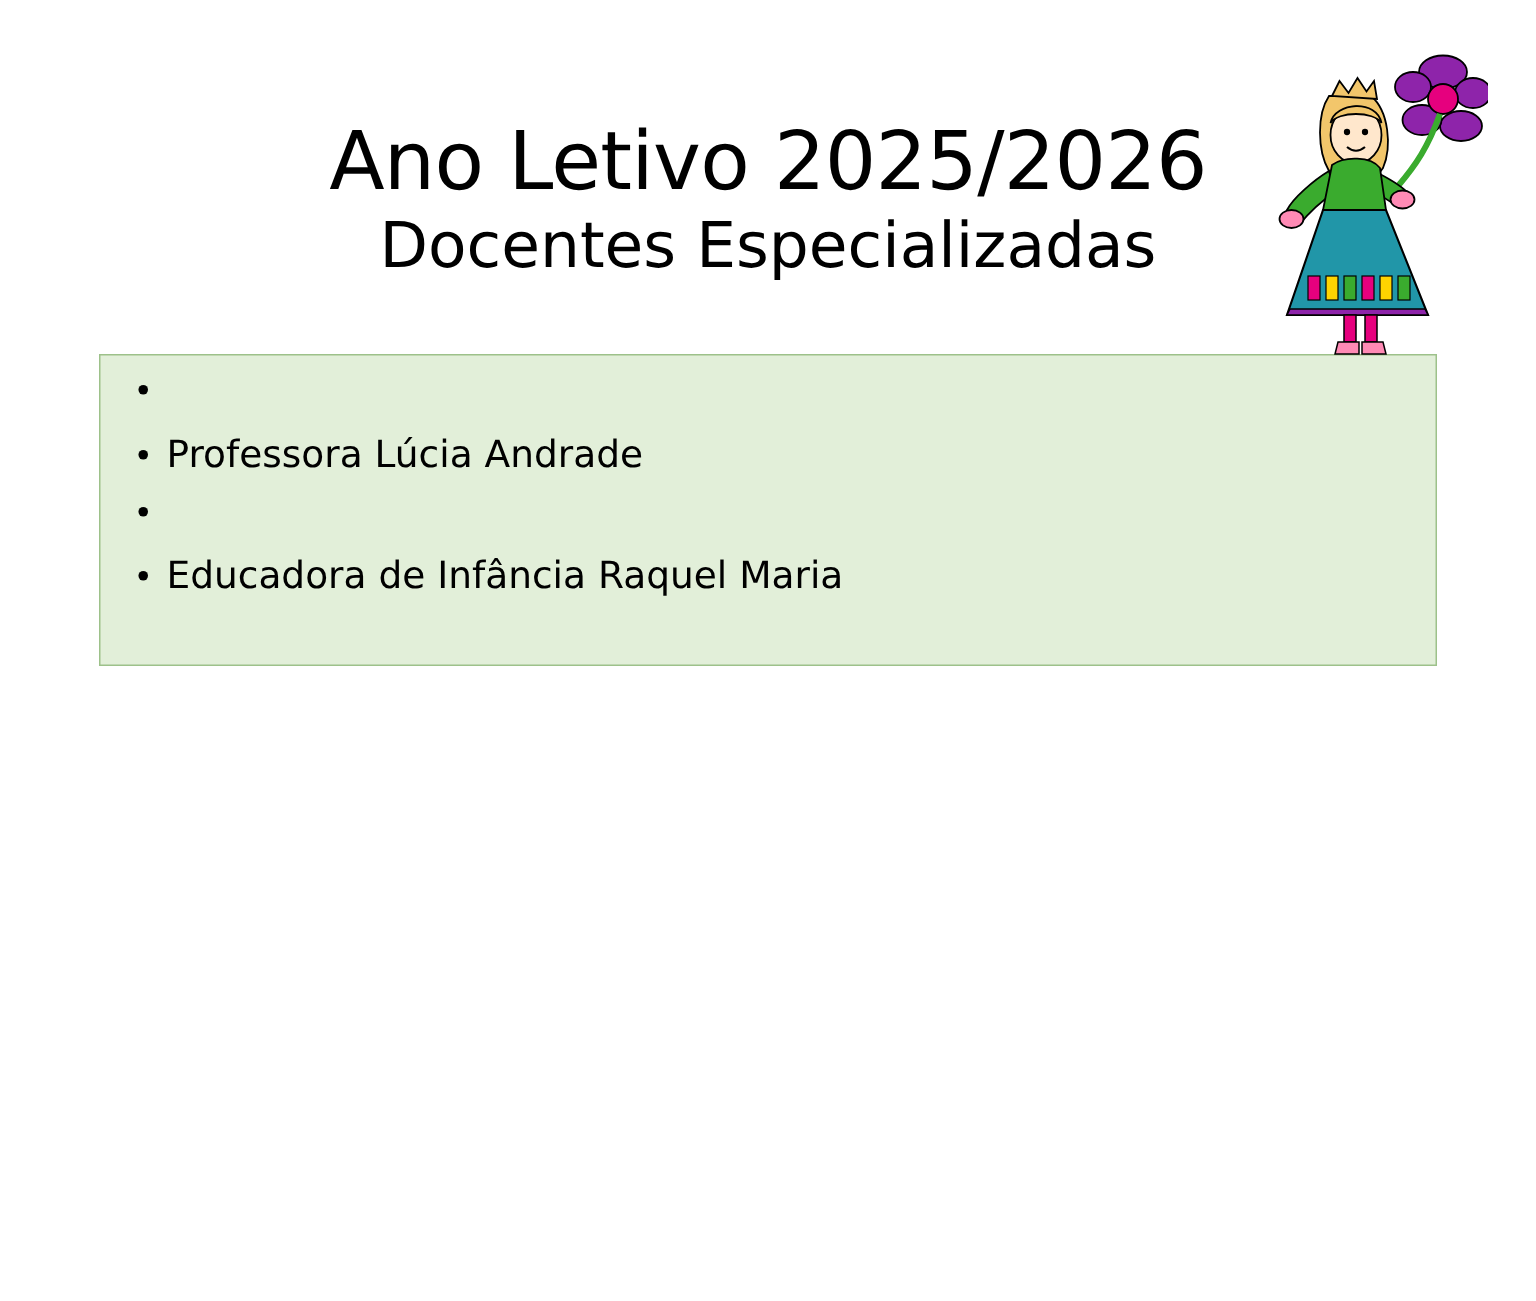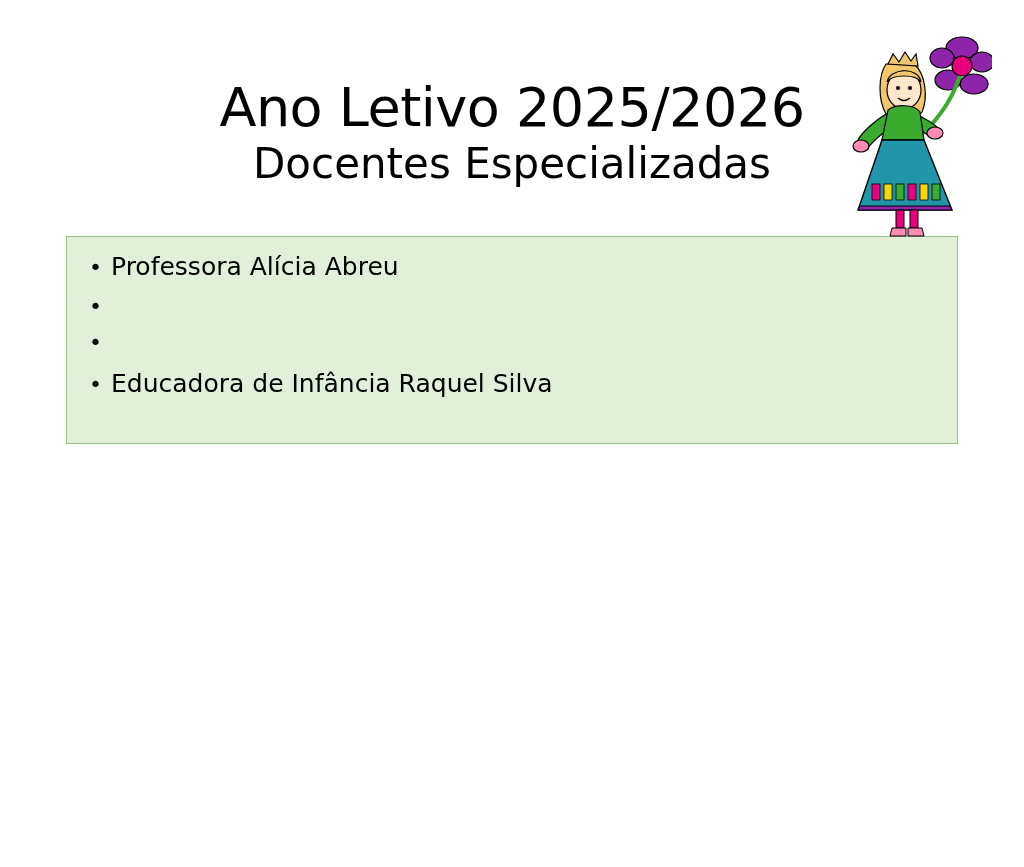--- a/index.html
+++ b/index.html
@@ -100,31 +100,31 @@
 
   <div class="title-block">
     <div class="title-main">Ano Letivo 2025/2026</div>
     <div class="title-sub">Docentes Especializadas</div>
   </div>
 
   <div class="content-box">
     <ul class="bullet-list">
       <li class="bullet-item">
         <span class="bullet-dot">•</span>
-        <span class="bullet-text">Professora Alícia Abreu</span>
+      </li>
+      <li class="bullet-item">
+        <span class="bullet-dot">•</span>
+        <span class="bullet-text">Professora Lúcia Andrade</span>
       </li>
       <li class="bullet-item">
         <span class="bullet-dot">•</span>
       </li>
       <li class="bullet-item">
         <span class="bullet-dot">•</span>
-      </li>
-      <li class="bullet-item">
-        <span class="bullet-dot">•</span>
-        <span class="bullet-text">Educadora de Infância Raquel Silva</span>
+        <span class="bullet-text">Educadora de Infância Raquel Maria</span>
       </li>
     </ul>
   </div>
 
   <div class="clipart">
     <svg width="140" height="215" viewBox="0 0 140 215" xmlns="http://www.w3.org/2000/svg">
 
       <g>
         <ellipse cx="110" cy="20" rx="16" ry="11" fill="#8e24aa" stroke="#000" stroke-width="1.2"></ellipse>
         <ellipse cx="130" cy="34" rx="12" ry="10" fill="#8e24aa" stroke="#000" stroke-width="1.2"></ellipse>

